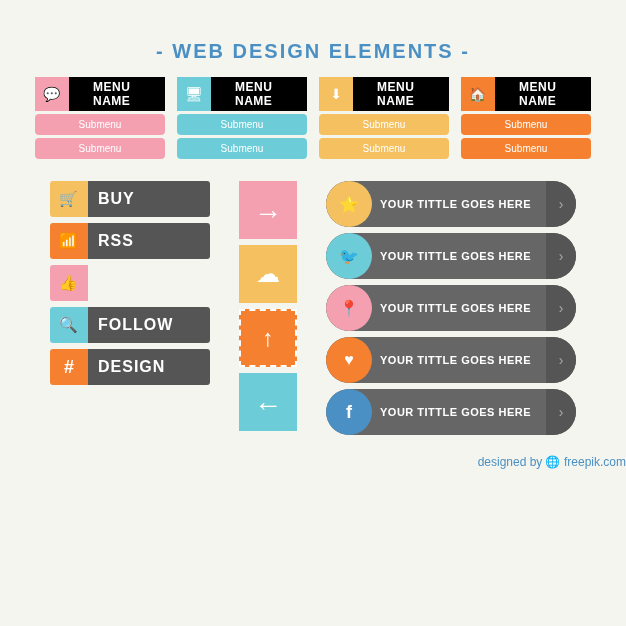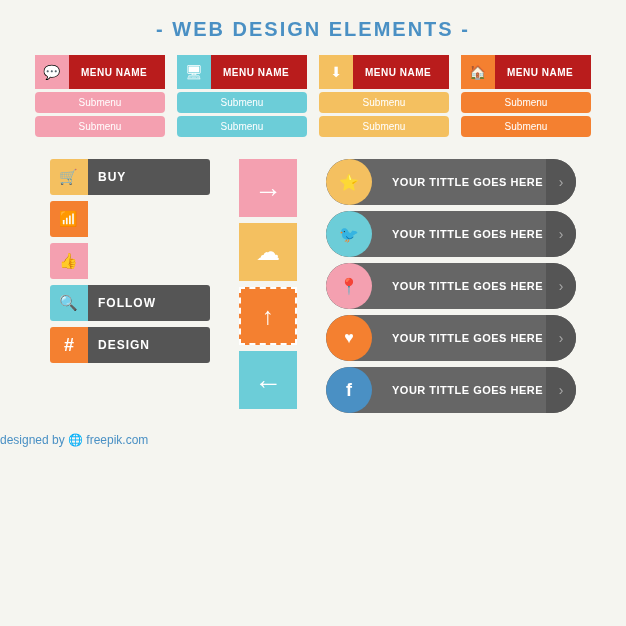--- a/index.html
+++ b/index.html
@@ -12,20 +12,21 @@
       position: relative;
     }
 
     .page-title {
       text-align: center;
       padding: 18px 0 14px;
       color: #4a90c4;
       font-size: 20px;
       font-weight: bold;
       letter-spacing: 2px;
+      margin-top: 22px;
     }
 
     
     .nav-section {
       display: flex;
       justify-content: center;
       gap: 12px;
       padding: 0 20px;
       margin-bottom: 22px;
     }
@@ -48,28 +49,28 @@
       height: 34px;
       display: flex;
       align-items: center;
       justify-content: center;
       flex-shrink: 0;
       font-size: 14px;
       color: white;
     }
 
     .nav-label {
-      background: #b91c1c;
-      color: white;
-      font-size: 10px;
+      background: #000000;
+      color: white;
+      font-size: 12px;
       font-weight: bold;
       flex: 1;
       display: flex;
       align-items: center;
-      padding-left: 12px;
+      padding-left: 24px;
       height: 34px;
       letter-spacing: 0.5px;
     }
 
     .nav-sub {
       background: #ddd;
       color: #666;
       font-size: 10px;
       text-align: center;
       padding: 5px 0;
@@ -113,21 +114,21 @@
       align-items: center;
       justify-content: center;
       color: white;
       font-size: 15px;
       flex-shrink: 0;
     }
 
     .action-text {
       background: #555;
       color: white;
-      font-size: 12px;
+      font-size: 16px;
       font-weight: bold;
       flex: 1;
       display: flex;
       align-items: center;
       padding-left: 10px;
       height: 36px;
       letter-spacing: 1px;
     }
 
     
@@ -180,38 +181,38 @@
       color: white;
       flex-shrink: 0;
       margin-left: 0;
     }
 
     .title-text {
       color: white;
       font-size: 11px;
       font-weight: bold;
       flex: 1;
-      padding-left: 20px;
+      padding-left: 8px;
       letter-spacing: 0.5px;
     }
 
     .title-chevron {
       width: 30px;
       height: 46px;
       background: #555;
       display: flex;
       align-items: center;
       justify-content: center;
       color: #aaa;
       font-size: 14px;
       flex-shrink: 0;
     }
 
     .footer {
-      text-align: left;
+      text-align: right;
       margin-top: 20px;
       color: #888;
       font-size: 12px;
     }
 
     .footer span { color: #4a90c4; }
   </style>
 </head>
 <body>
 
@@ -258,20 +259,21 @@
 
 <div class="elements-section">
 
   <div class="left-buttons">
     <div class="action-btn">
       <div class="action-icon" style="background:#f4c060;">🛒</div>
       <div class="action-text">BUY</div>
     </div>
     <div class="action-btn">
       <div class="action-icon" style="background:#f48030;">📶</div>
+      <div class="action-text">RSS</div>
     </div>
     <div class="action-btn">
       <div class="action-icon" style="background:#f4a0b0;">👍</div>
     </div>
     <div class="action-btn">
       <div class="action-icon" style="background:#6ccdd8;">🔍</div>
       <div class="action-text">FOLLOW</div>
     </div>
     <div class="action-btn">
       <div class="action-icon" style="background:#f48030; font-size:18px; font-weight:bold;">#</div>

